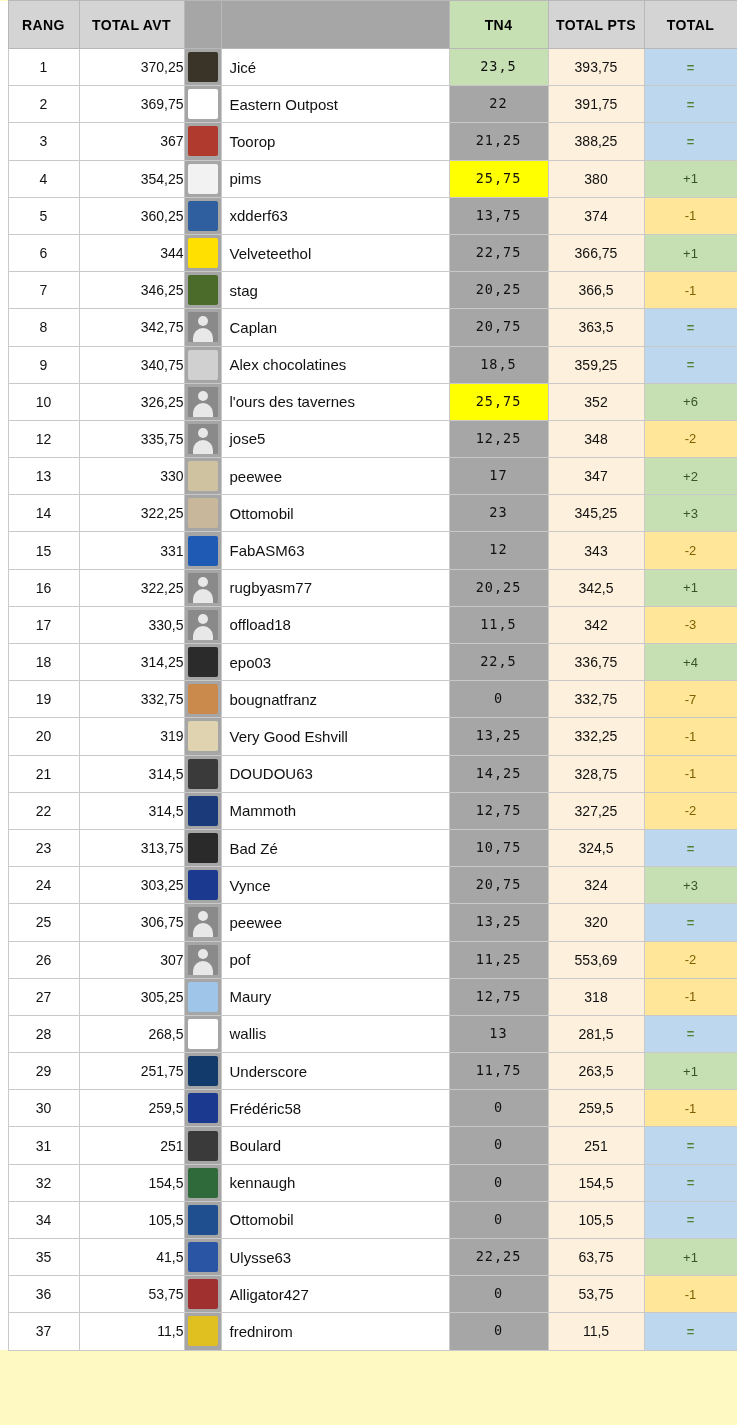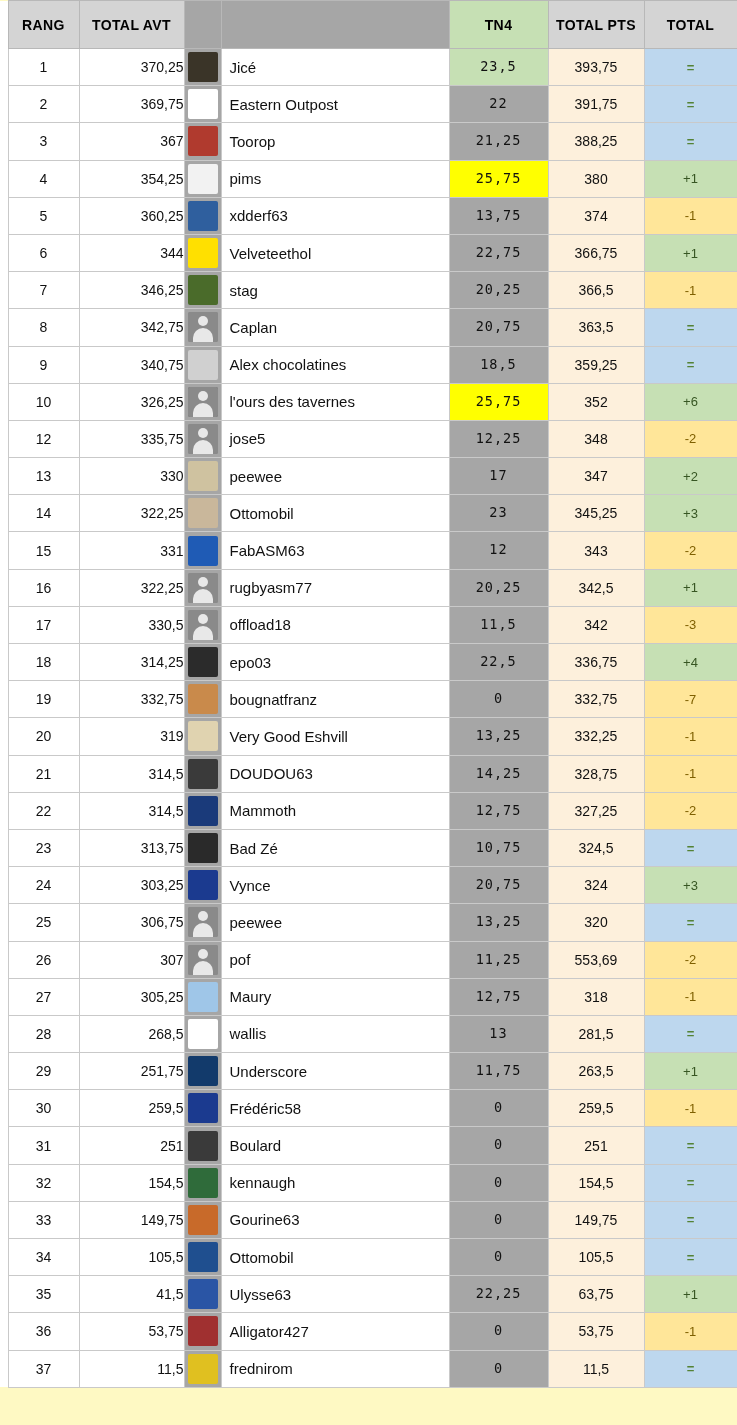--- a/index.html
+++ b/index.html
@@ -494,32 +494,20 @@
           <td class="ava"><span class="av" style="background: rgb(47, 107, 58);"></span></td>
           <td class="name">kennaugh</td>
           <td class="tn">
             <span class="cellhl hl-none">0</span>
           </td>
           <td class="pts">154,5</td>
           <td class="chgt chg-eq">=</td>
         </tr>
         <tr>
           <td class="edge"></td>
-          <td class="rang">33</td>
-          <td class="avt">149,75</td>
-          <td class="ava"><span class="av" style="background: rgb(200, 106, 42);"></span></td>
-          <td class="name">Gourine63</td>
-          <td class="tn">
-            <span class="cellhl hl-none">0</span>
-          </td>
-          <td class="pts">149,75</td>
-          <td class="chgt chg-eq">=</td>
-        </tr>
-        <tr>
-          <td class="edge"></td>
           <td class="rang">34</td>
           <td class="avt">105,5</td>
           <td class="ava"><span class="av" style="background: rgb(31, 79, 143);"></span></td>
           <td class="name">Ottomobil</td>
           <td class="tn">
             <span class="cellhl hl-none">0</span>
           </td>
           <td class="pts">105,5</td>
           <td class="chgt chg-eq">=</td>
         </tr>

